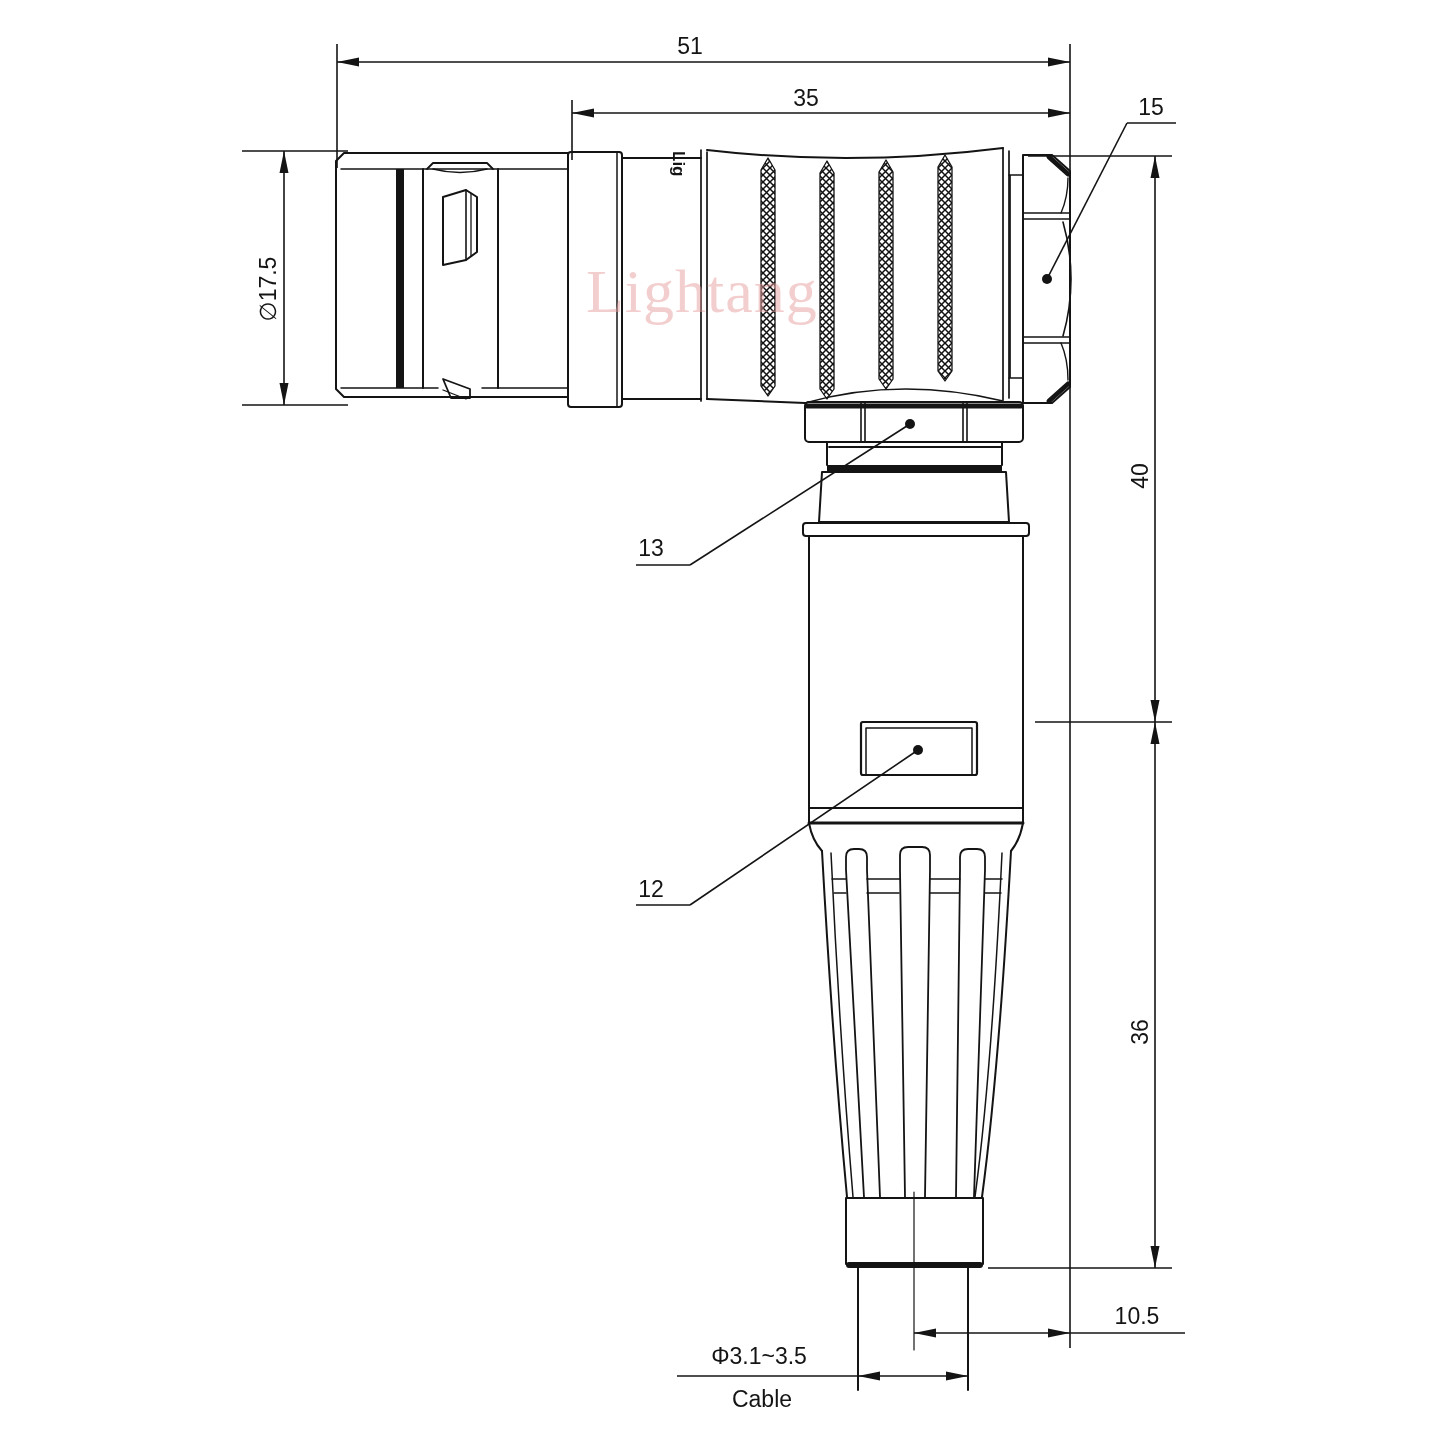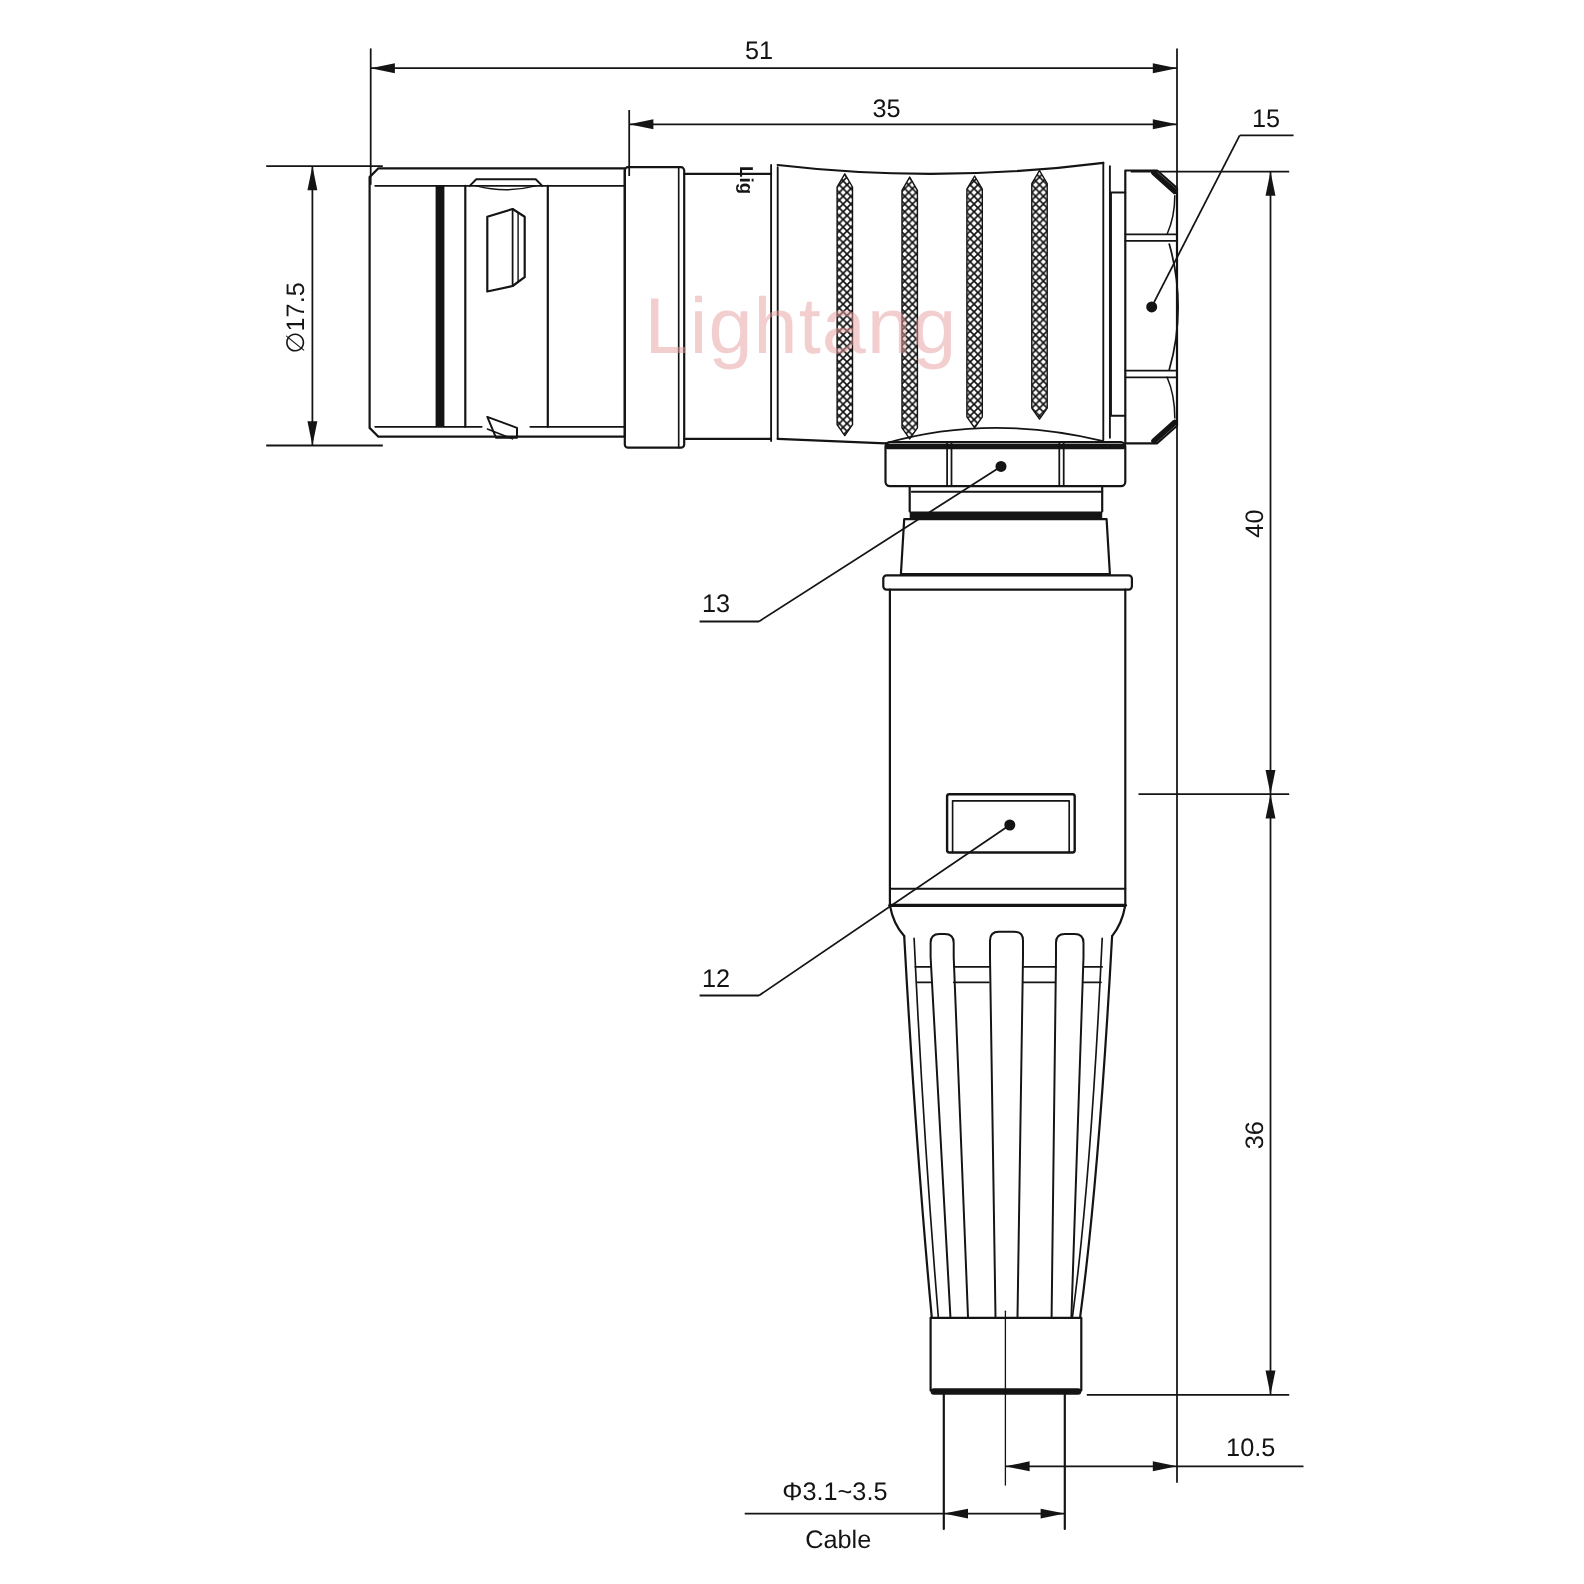--- a/index.html
+++ b/index.html
@@ -5,22 +5,22 @@
   html,body{margin:0;padding:0;background:#fff;}
   #stage{
     position:relative;width:1440px;height:1440px;background:#ffffff;overflow:hidden;
     font-family:"Liberation Sans", sans-serif;
   }
   svg{position:absolute;left:0;top:0;}
   .dim-text{font-family:"Liberation Sans",sans-serif;font-size:23px;fill:#141414;}
   .callout-text{font-family:"Liberation Sans",sans-serif;font-size:23px;fill:#141414;}
   #watermark{
     position:absolute;left:586px;top:256px;width:300px;
-    font-size:72px;letter-spacing:1px;color:#e89f9f;opacity:.5;
-    font-family:Liberation Sans, sans-serif;white-space:nowrap;pointer-events:none;
+    font-size:62px;letter-spacing:1px;color:#e89f9f;opacity:.5;
+    font-family:Liberation Serif, serif;white-space:nowrap;pointer-events:none;
   }
 </style>
 </head>
 <body>
 
 <div id="stage">
 
 <svg width="1440" height="1440" viewBox="0 0 1440 1440">
   <defs>
     <pattern id="knurl" width="7" height="7" patternUnits="userSpaceOnUse">

